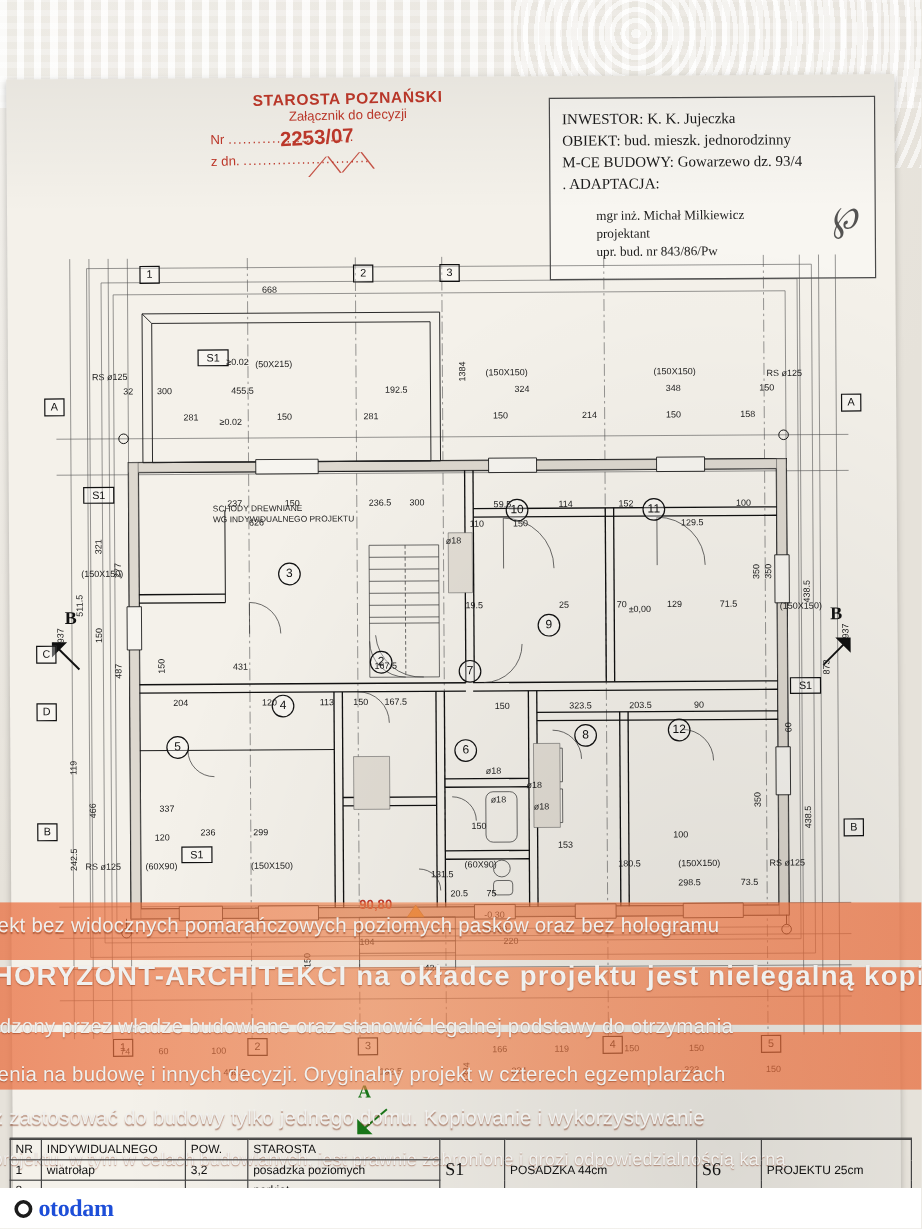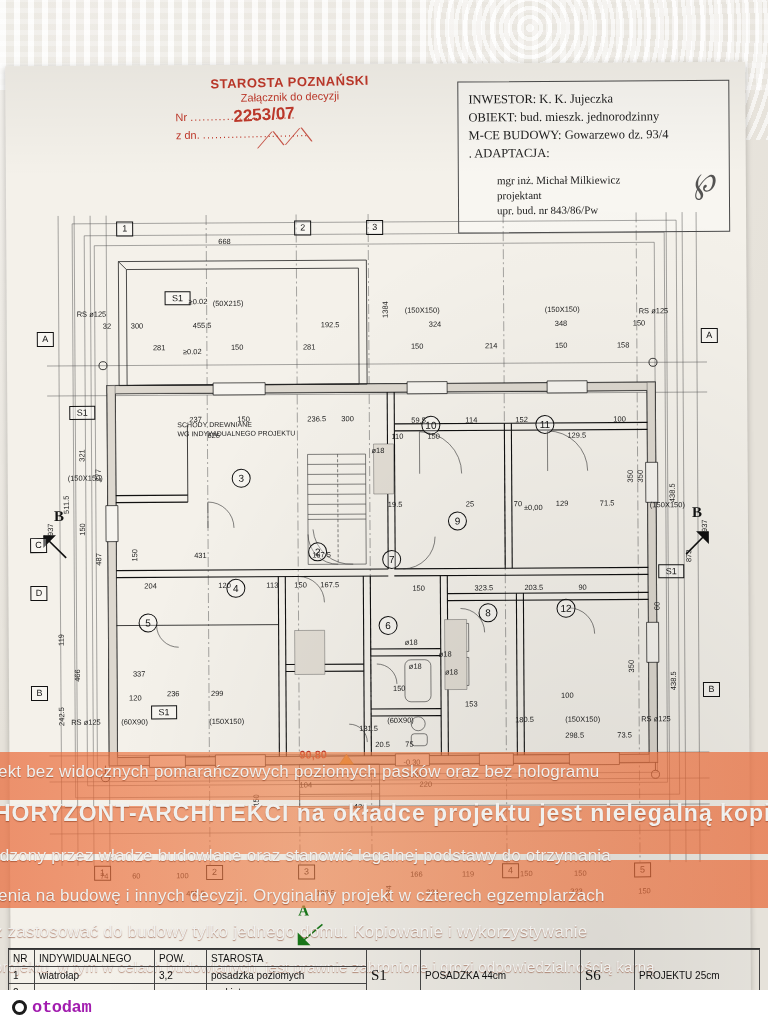--- a/index.html
+++ b/index.html
@@ -162,22 +162,22 @@
     background: #ffffff; display: flex; align-items: center;
   }
   .footer .logo {
     display: flex; align-items: center; gap: 5px; margin-left: 12px;
   }
   .footer .dot {
     width: 15px; height: 15px; border-radius: 50%;
     border: 3px solid #1c1c1c; background: transparent;
   }
   .footer .brand {
-    font-family: Liberation Mono, monospace; font-weight: bold;
-    font-size: 17px; color: #a21caf; letter-spacing: -.3px;
+    font-family: Liberation Serif, serif; font-weight: bold;
+    font-size: 20px; color: #1d4ed8; letter-spacing: -.3px;
   }
 </style>
 </head>
 <body>
 
 <div id="page">
 
   <div class="backdrop"></div>
   <div class="lace"></div>
   <div class="lace2"></div>

